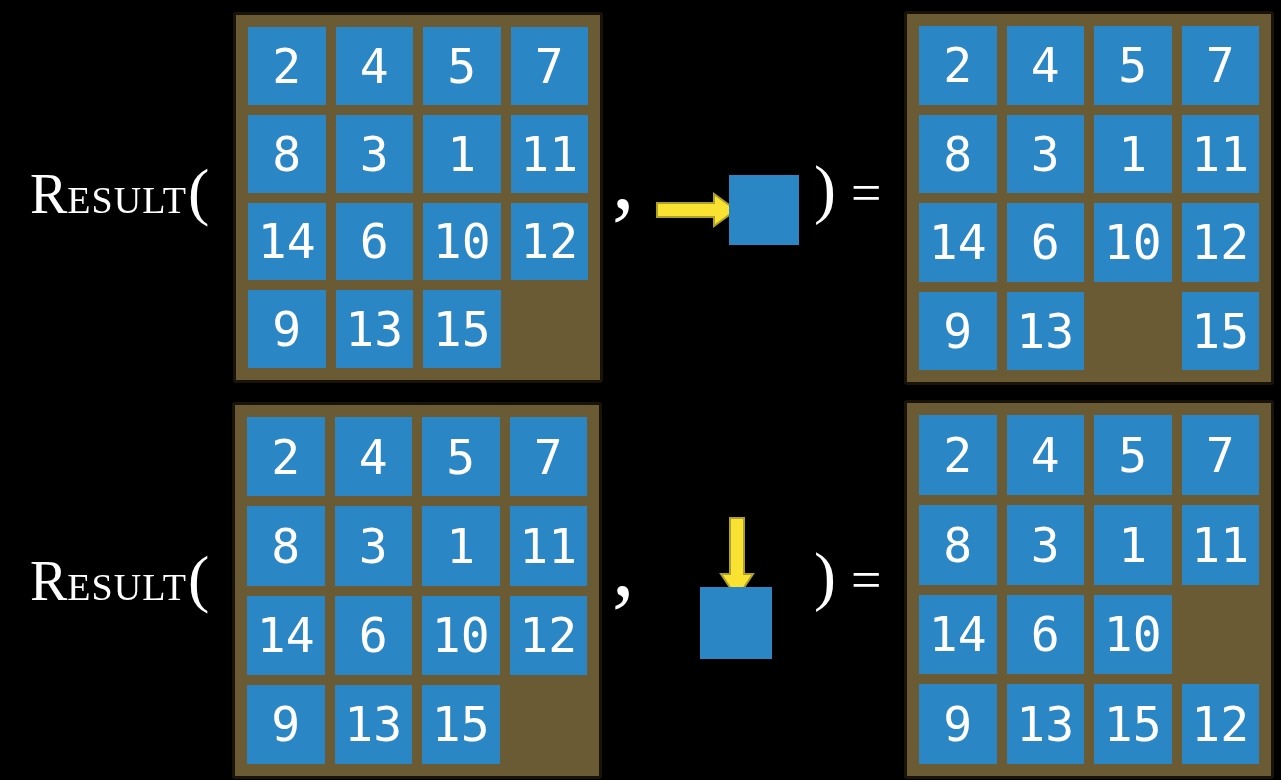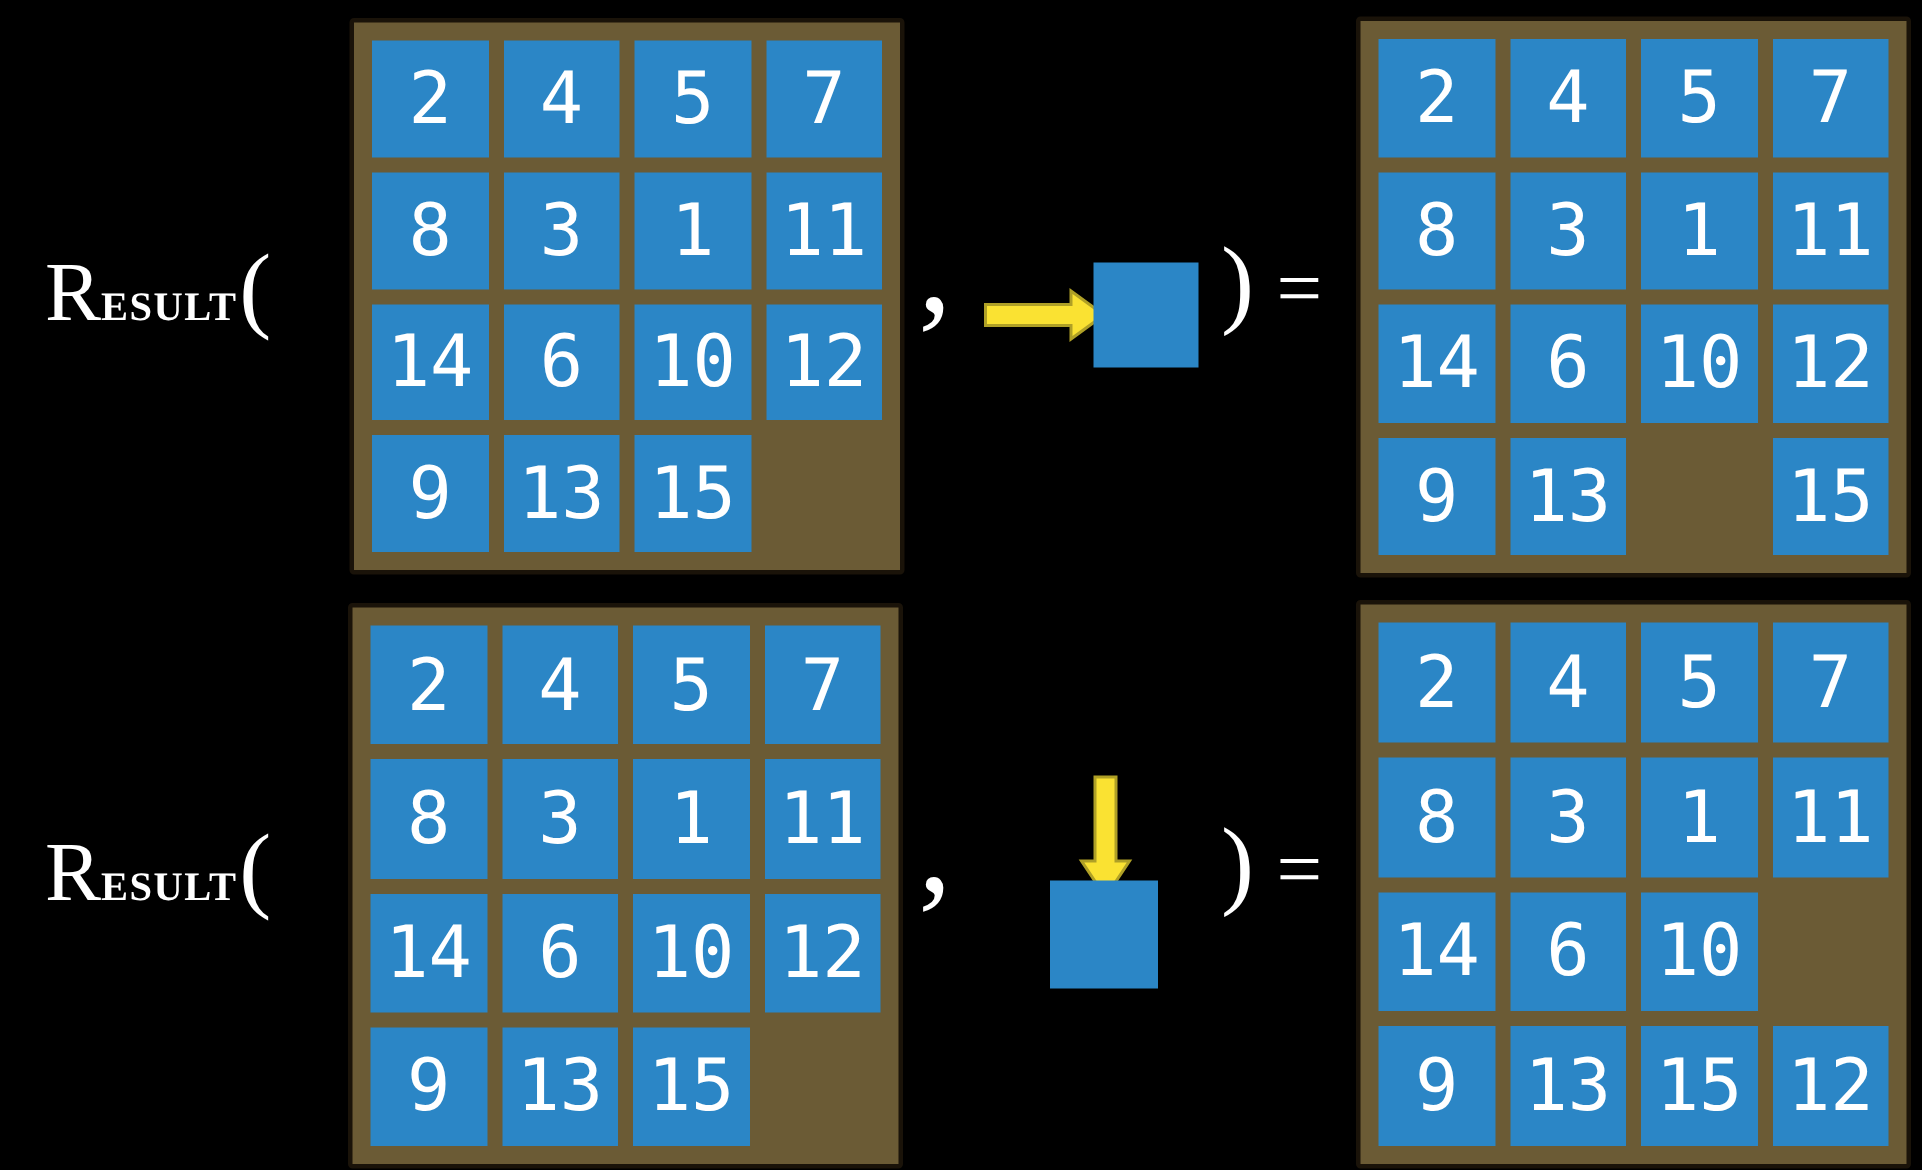--- a/index.html
+++ b/index.html
@@ -18,21 +18,21 @@
 
   
   .fn-label {
     position: absolute;
     display: flex;
     align-items: baseline;
     color: var(--label-text, #fff);
     white-space: nowrap;
   }
   .fn-label .lead-cap   { font-size: 56px; line-height: 1; }
-  .fn-label .small-caps { font-size: 27px; line-height: 1; letter-spacing: 1px; font-weight: bold; }
+  .fn-label .small-caps { font-size: 38px; line-height: 1; letter-spacing: 1px; }
   .fn-label .open-paren { font-size: 64px; line-height: 1; margin-left: 1px; }
 
   
   .board {
     position: absolute;
     box-sizing: border-box;
     background: var(--board-brown, #6B5B35);
     border: 3px solid var(--board-edge, #1A1309);
     border-radius: 3px;
     box-shadow: 0 0 7px rgba(0,0,0,0.8);

